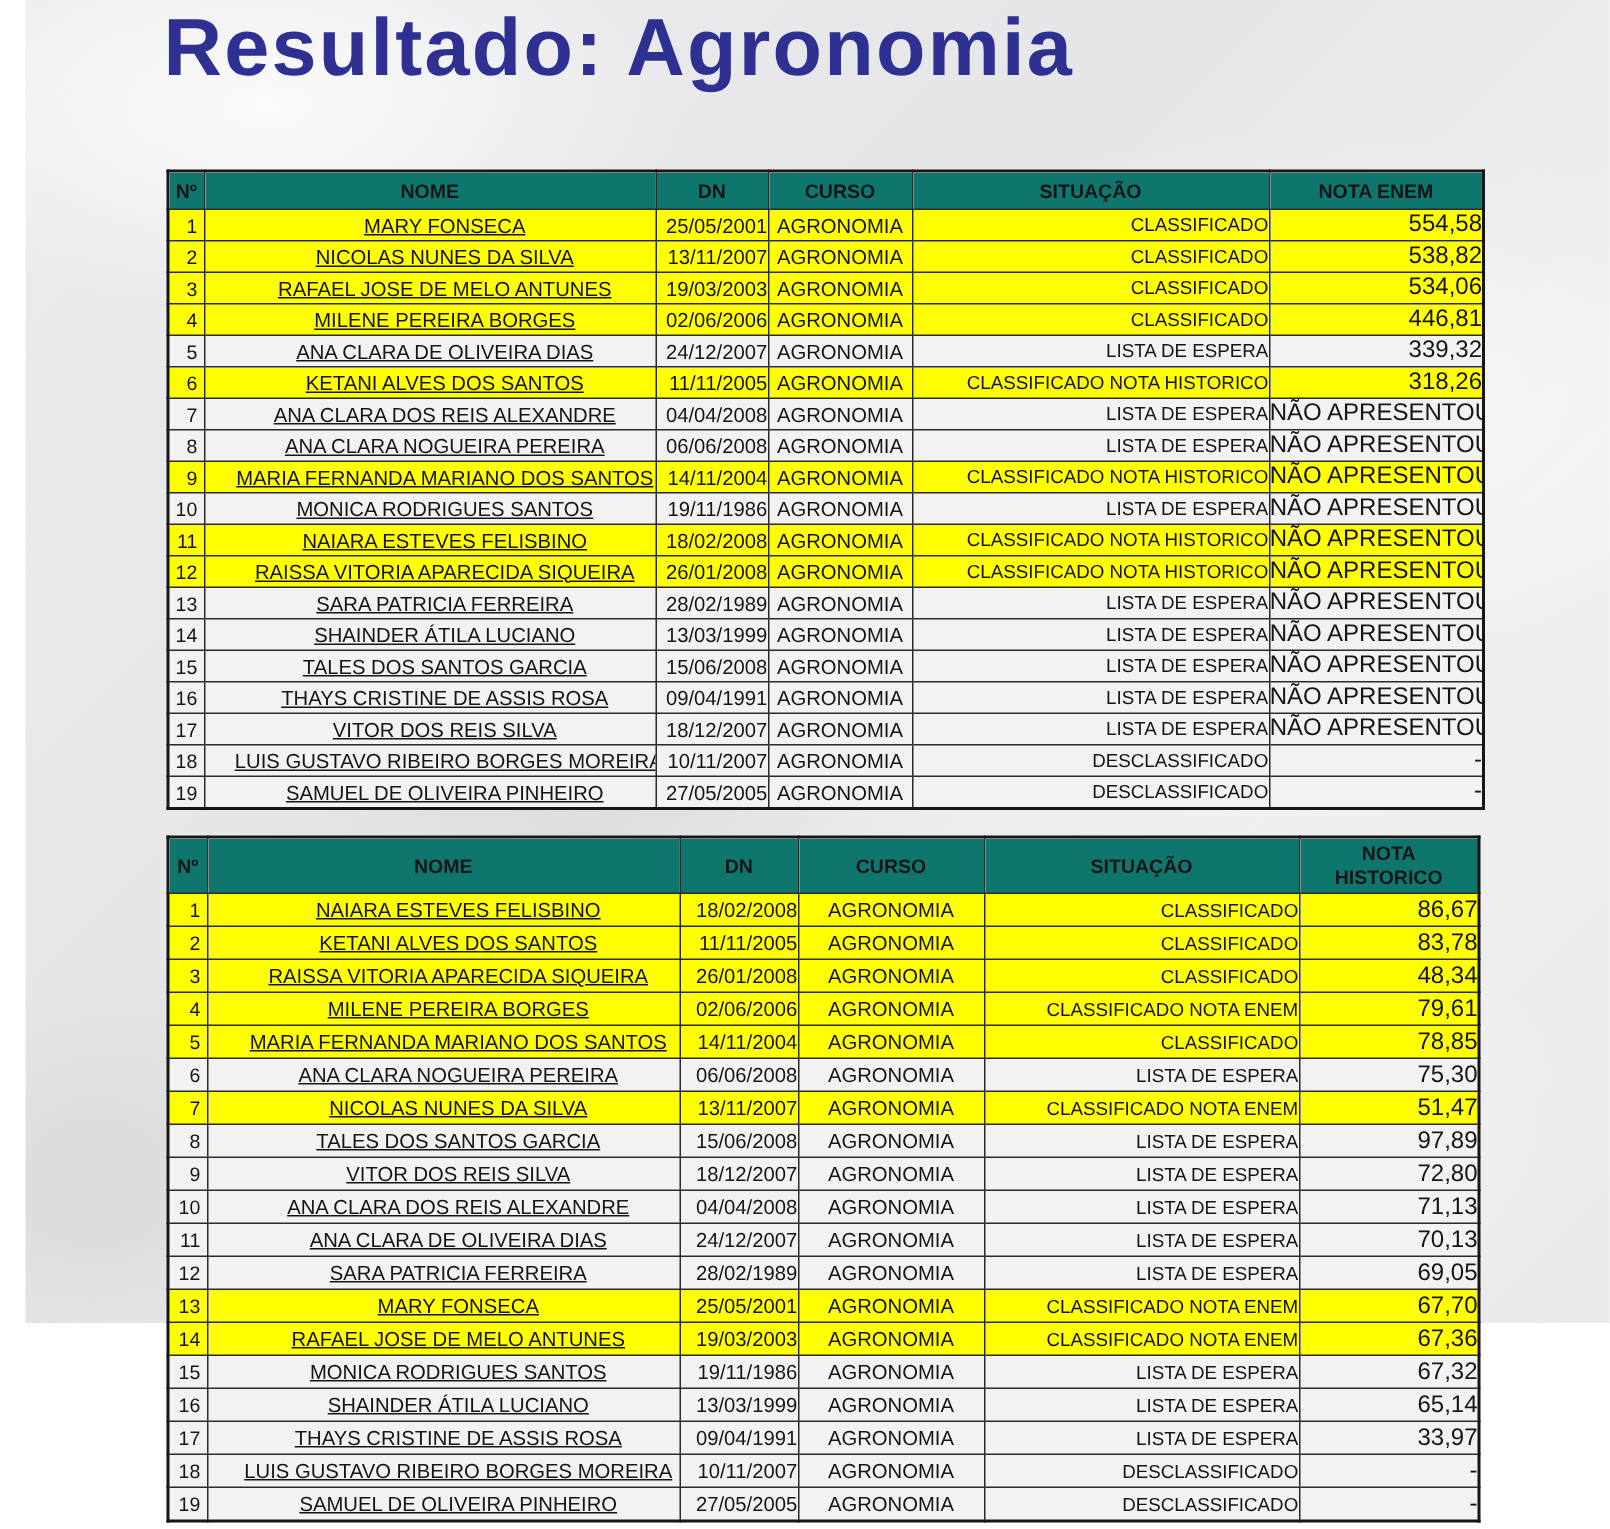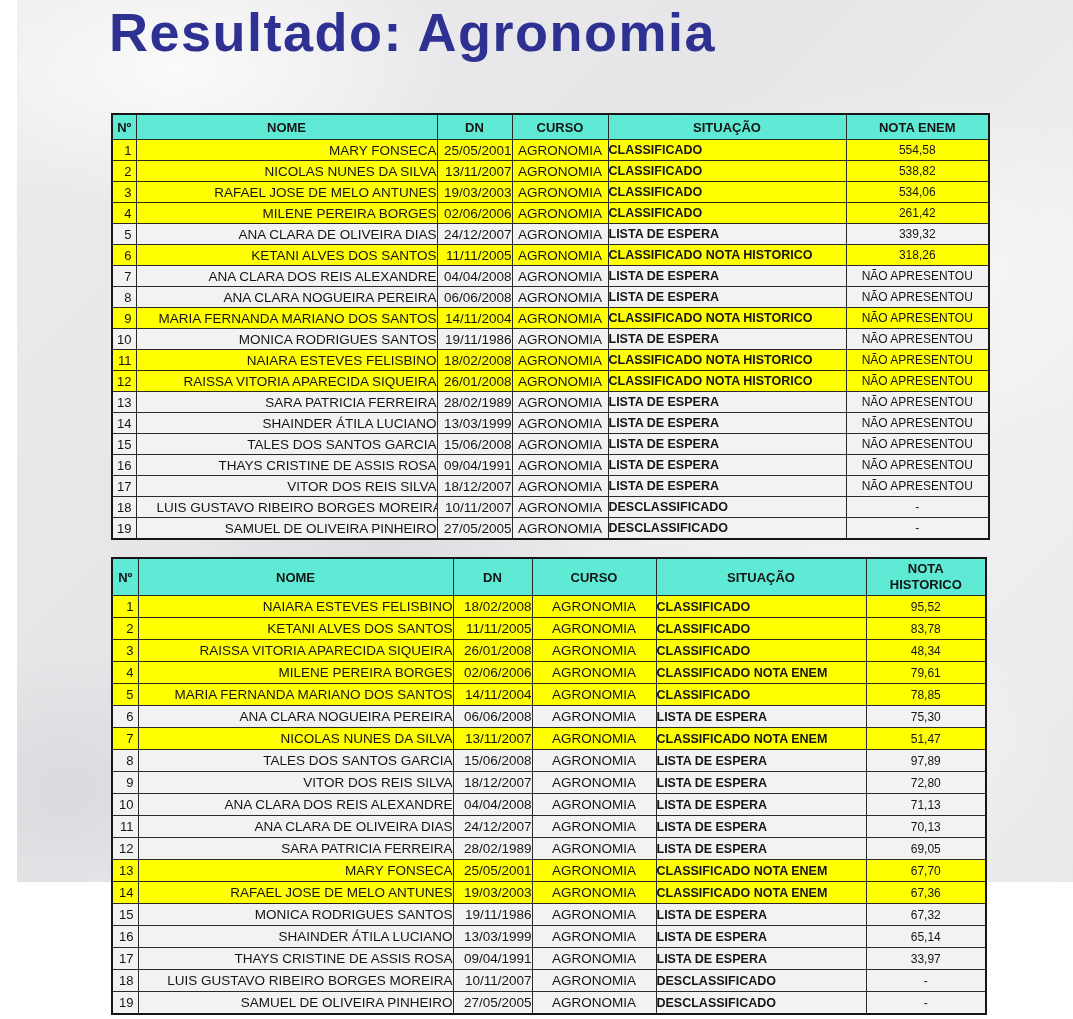--- a/index.html
+++ b/index.html
@@ -46,44 +46,44 @@
   }
   .t1 { left: 94px; top: 113px; width: 877px; }
   .t2 { left: 94px; top: 557px; width: 874px; }
   .results-table th, .results-table td {
     border: 1px solid #2a2a26;
     overflow: hidden;
     white-space: nowrap;
     padding: 0;
   }
   .results-table th {
-    background: #5eead4;
+    background: #0f766e;
     font-weight: bold;
     font-size: 13px;
     text-align: center;
   }
   .t1 th { height: 24px; }
   .t2 th { height: 36px; }
   .t2 th.col-nota { white-space: pre-line; line-height: 1.2; }
   .t1 td { height: 20px; }
   .t2 td { height: 21px; }
   .results-table td {
     font-size: 13.5px;
     background: #f2f2f3;
   }
   .results-table tr.hl td {
     background: var(--highlight-color, #ffff00);
   }
   td.col-n  { text-align: right; padding-right: 4px; font-size: 13px; }
   th.col-n  { text-align: center; }
-  td.col-nome { text-align: right; padding-left: 20px; }
+  td.col-nome { text-align: center; padding-left: 20px; text-decoration: underline; }
   td.col-dn { text-align: right; }
   td.col-curso { text-align: center; }
-  td.col-situacao { text-align: left; font-weight: bold; font-size: 12.5px; }
-  td.col-nota { text-align: center; font-size: 12px; }
+  td.col-situacao { text-align: right; font-weight: normal; font-size: 12.5px; }
+  td.col-nota { text-align: right; font-size: 16px; }
 </style>
 </head>
 <body>
 
 <div class="page">
 
   <h1 class="title">Resultado: Agronomia</h1>
 
   <table class="results-table t1">
     <colgroup>
@@ -128,21 +128,21 @@
           <td class="col-curso">AGRONOMIA</td>
           <td class="col-situacao">CLASSIFICADO</td>
           <td class="col-nota">534,06</td>
         </tr>
         <tr class="hl">
           <td class="col-n">4</td>
           <td class="col-nome">MILENE PEREIRA BORGES</td>
           <td class="col-dn">02/06/2006</td>
           <td class="col-curso">AGRONOMIA</td>
           <td class="col-situacao">CLASSIFICADO</td>
-          <td class="col-nota">261,42</td>
+          <td class="col-nota">446,81</td>
         </tr>
         <tr>
           <td class="col-n">5</td>
           <td class="col-nome">ANA CLARA DE OLIVEIRA DIAS</td>
           <td class="col-dn">24/12/2007</td>
           <td class="col-curso">AGRONOMIA</td>
           <td class="col-situacao">LISTA DE ESPERA</td>
           <td class="col-nota">339,32</td>
         </tr>
         <tr class="hl">
@@ -280,21 +280,21 @@
 HISTORICO</th>
       </tr>
     </thead>
     <tbody>
         <tr class="hl">
           <td class="col-n">1</td>
           <td class="col-nome">NAIARA ESTEVES FELISBINO</td>
           <td class="col-dn">18/02/2008</td>
           <td class="col-curso">AGRONOMIA</td>
           <td class="col-situacao">CLASSIFICADO</td>
-          <td class="col-nota">95,52</td>
+          <td class="col-nota">86,67</td>
         </tr>
         <tr class="hl">
           <td class="col-n">2</td>
           <td class="col-nome">KETANI ALVES DOS SANTOS</td>
           <td class="col-dn">11/11/2005</td>
           <td class="col-curso">AGRONOMIA</td>
           <td class="col-situacao">CLASSIFICADO</td>
           <td class="col-nota">83,78</td>
         </tr>
         <tr class="hl">

